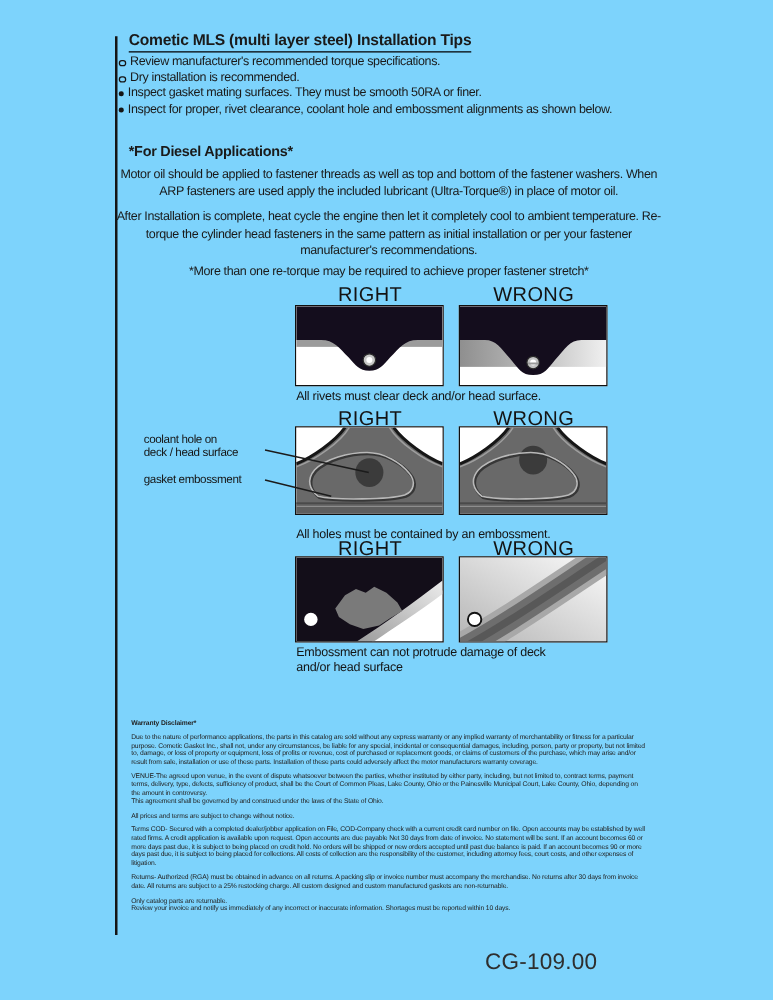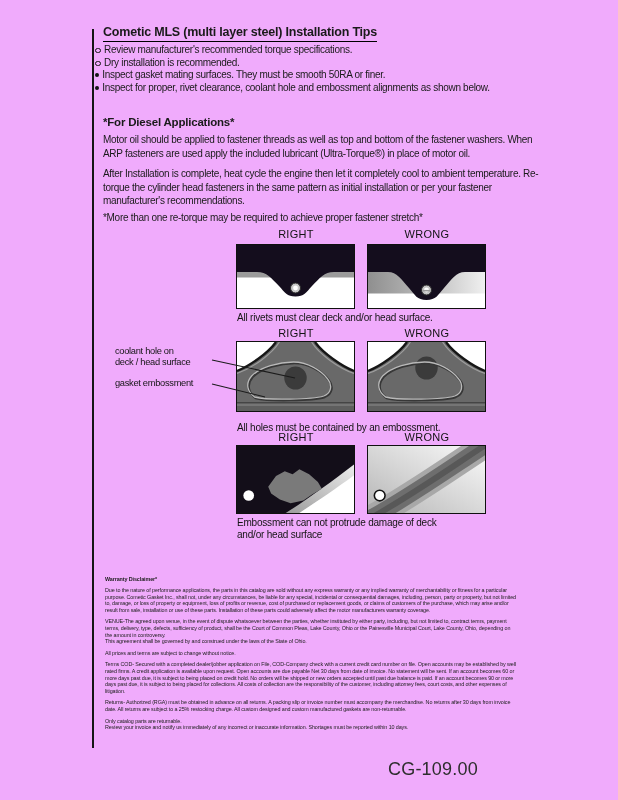--- a/index.html
+++ b/index.html
@@ -1,35 +1,35 @@
 <!DOCTYPE html>
 <html><head>
 <meta charset="utf-8">
 <style>
   html,body{margin:0;padding:0;}
   body{background:#ffffff;font-family:"Liberation Sans","DejaVu Sans",sans-serif;color:#1a1a1a;}
-  .page{position:relative;width:618px;height:800px;background:#f0abfc;overflow:hidden;}
+  .page{position:relative;width:618px;height:800px;background:#7dd3fc;overflow:hidden;}
   .vrule{position:absolute;left:92px;top:29px;width:2px;height:719px;background:#151515;}
 
   .title{position:absolute;left:103px;top:25px;font-size:12.5px;font-weight:bold;letter-spacing:-0.2px;
          border-bottom:1.6px solid #000;padding-bottom:2px;white-space:nowrap;}
 
   .tips{position:absolute;left:95px;top:44px;width:460px;font-size:10px;letter-spacing:-0.3px;}
   .tip{display:flex;align-items:flex-start;line-height:12.7px;}
   .tip.l2{}
   .b-open{flex:0 0 auto;width:3.6px;height:3.6px;border:1px solid #141414;border-radius:50%;margin:3.8px 3.5px 0 0;}
   .b-fill{flex:0 0 auto;width:3.8px;height:3.8px;background:#141414;border-radius:50%;margin:3.8px 3.5px 0 0;}
 
   .diesel-h{position:absolute;left:103px;top:116px;font-size:11.5px;font-weight:bold;letter-spacing:-0.2px;}
-  .para{position:absolute;left:103px;width:446px;font-size:10px;line-height:13.5px;letter-spacing:-0.3px;}
+  .para{position:absolute;left:88px;width:446px;font-size:10px;line-height:13.5px;letter-spacing:-0.3px;text-align:center;}
   .p1{top:133px;}
   .p2{top:167px;}
   .note{top:211px;}
 
-  .fig-label{position:absolute;width:120px;text-align:center;font-size:11px;letter-spacing:0.3px;color:#131313;}
+  .fig-label{position:absolute;width:120px;text-align:center;font-size:16px;letter-spacing:0.3px;color:#131313;}
   .fig-box{position:absolute;width:117px;height:63px;border:1.6px solid #101010;background:#fff;}
   .fig-box svg{display:block;width:100%;height:100%;}
   .caption{position:absolute;font-size:10px;letter-spacing:-0.2px;line-height:11px;color:#141414;}
 
   .ann{position:absolute;width:95px;font-size:9.3px;line-height:10.5px;letter-spacing:-0.3px;color:#151515;}
   .ann span{display:block;}
   .pointer-svg{position:absolute;left:115px;top:344px;width:185px;height:60px;z-index:3;}
 
   .disclaimer{position:absolute;left:105px;top:576px;width:412px;font-size:5.4px;line-height:6.6px;letter-spacing:-0.1px;color:#222;}
   .disclaimer .dh{font-weight:bold;margin:0 0 4.5px 0;}

